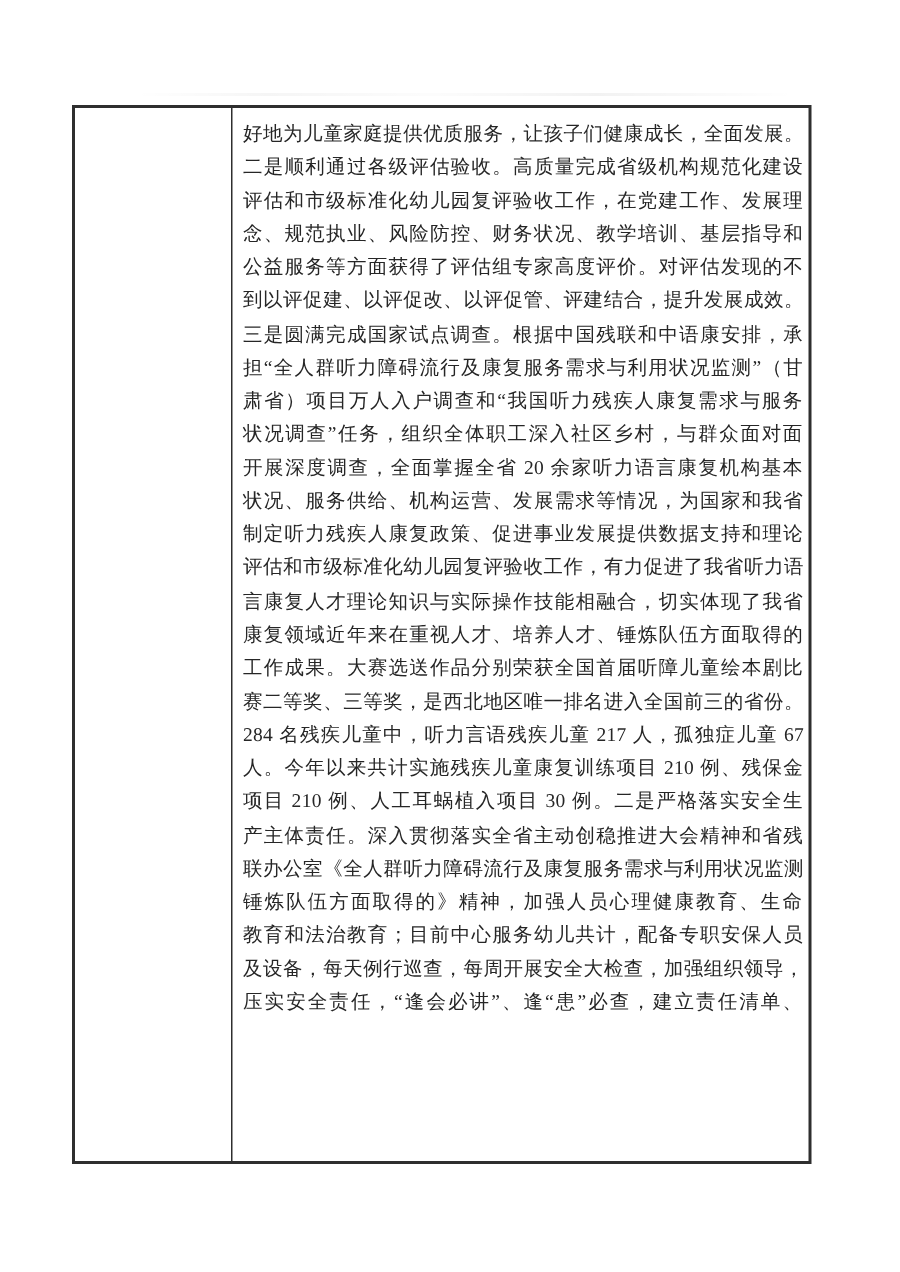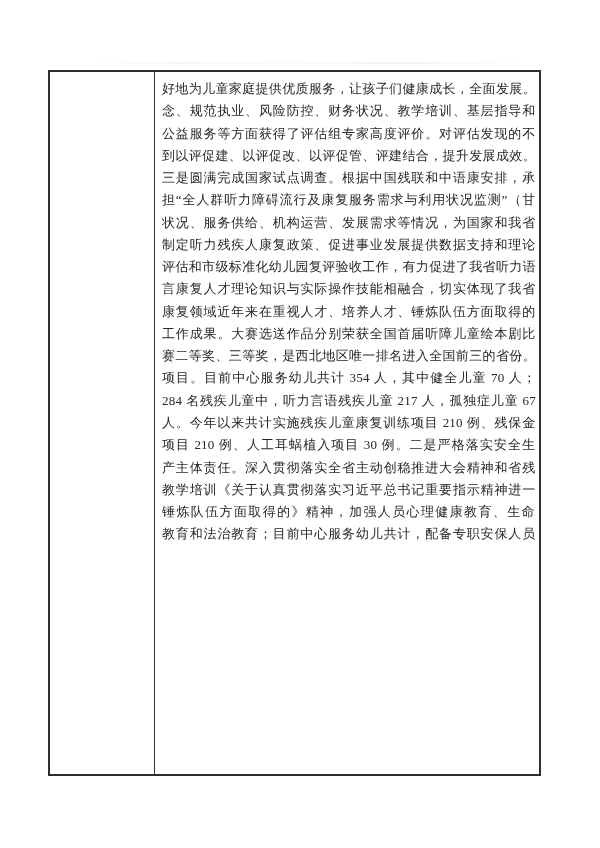--- a/index.html
+++ b/index.html
@@ -73,35 +73,41 @@
 </head>
 <body>
 
 <div class="page">
   <div class="scan-artifact"></div>
 
   <div class="doc-table">
     <div class="label-cell"></div>
     <div class="content-cell" id="content-cell">
         <div class="text-line">好地为儿童家庭提供优质服务，让孩子们健康成长，全面发展。</div>
+        <div class="text-line">二是顺利通过各级评估验收。高质量完成省级机构规范化建设</div>
+        <div class="text-line">评估和市级标准化幼儿园复评验收工作，在党建工作、发展理</div>
         <div class="text-line">念、规范执业、风险防控、财务状况、教学培训、基层指导和</div>
         <div class="text-line">公益服务等方面获得了评估组专家高度评价。对评估发现的不</div>
         <div class="text-line">到以评促建、以评促改、以评促管、评建结合，提升发展成效。</div>
         <div class="text-line">三是圆满完成国家试点调查。根据中国残联和中语康安排，承</div>
         <div class="text-line">担“全人群听力障碍流行及康复服务需求与利用状况监测”（甘</div>
+        <div class="text-line">肃省）项目万人入户调查和“我国听力残疾人康复需求与服务</div>
+        <div class="text-line">状况调查”任务，组织全体职工深入社区乡村，与群众面对面</div>
+        <div class="text-line">开展深度调查，全面掌握全省 20 余家听力语言康复机构基本</div>
         <div class="text-line">状况、服务供给、机构运营、发展需求等情况，为国家和我省</div>
         <div class="text-line">制定听力残疾人康复政策、促进事业发展提供数据支持和理论</div>
         <div class="text-line">评估和市级标准化幼儿园复评验收工作，有力促进了我省听力语</div>
         <div class="text-line">言康复人才理论知识与实际操作技能相融合，切实体现了我省</div>
         <div class="text-line">康复领域近年来在重视人才、培养人才、锤炼队伍方面取得的</div>
         <div class="text-line">工作成果。大赛选送作品分别荣获全国首届听障儿童绘本剧比</div>
         <div class="text-line">赛二等奖、三等奖，是西北地区唯一排名进入全国前三的省份。</div>
-        <div class="text-line">项目。目前中心服务幼儿共计 354 人，其中健全儿童 70 人；</div>
         <div class="text-line">284 名残疾儿童中，听力言语残疾儿童 217 人，孤独症儿童 67</div>
         <div class="text-line">人。今年以来共计实施残疾儿童康复训练项目 210 例、残保金</div>
         <div class="text-line">项目 210 例、人工耳蜗植入项目 30 例。二是严格落实安全生</div>
         <div class="text-line">产主体责任。深入贯彻落实全省主动创稳推进大会精神和省残</div>
-        <div class="text-line">教学培训《关于认真贯彻落实习近平总书记重要指示精神进一</div>
+        <div class="text-line">联办公室《全人群听力障碍流行及康复服务需求与利用状况监测</div>
         <div class="text-line">锤炼队伍方面取得的》精神，加强人员心理健康教育、生命</div>
         <div class="text-line">教育和法治教育；目前中心服务幼儿共计，配备专职安保人员</div>
+        <div class="text-line">及设备，每天例行巡查，每周开展安全大检查，加强组织领导，</div>
+        <div class="text-line">压实安全责任，“逢会必讲”、逢“患”必查，建立责任清单、</div>
       </div>
   </div>
 </div>
 
 </body></html>

